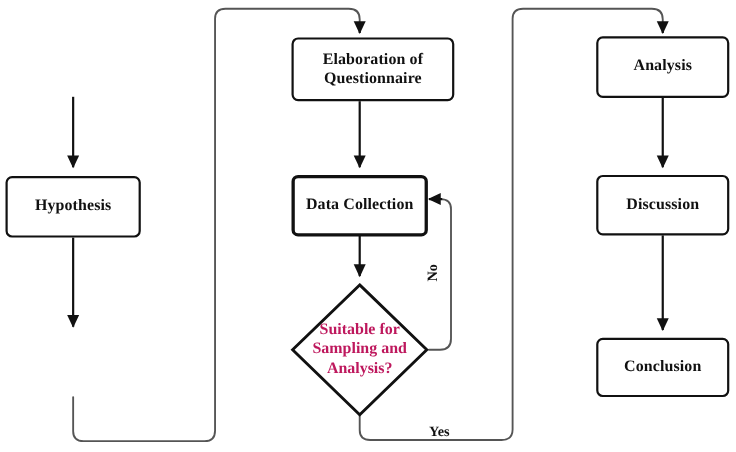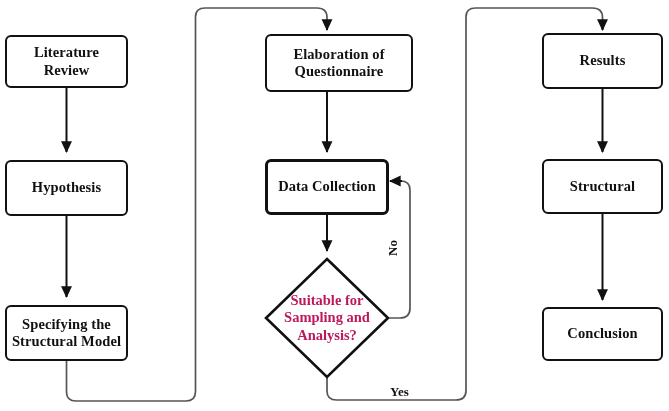--- a/index.html
+++ b/index.html
@@ -140,57 +140,50 @@
     </g>
 
     <g fill="none" stroke="#111111" stroke-width="2" stroke-linecap="butt" stroke-linejoin="round">
 
       <path d="M 602.5 89 L 602.5 152" marker-end="url(#arrow)"></path>
 
       <path d="M 602.5 214 L 602.5 300" marker-end="url(#arrow)"></path>
     </g>
   </svg>
 
-  <div class="node box" style="left:5px; top:35px; width:123px; height:53px;">
-    <span class="txt">Literature Review</span>
-  </div>
 
   <div class="node box" style="left:5px; top:160px; width:123px; height:56px;">
     <span class="txt">Hypothesis</span>
   </div>
 
-  <div class="node box" style="left:5px; top:305px; width:123px; height:56px;">
-    <span class="txt">Specifying the
-Structural Model</span>
-  </div>
 
   <div class="node box" style="left:265px; top:34px; width:148px; height:58px;">
     <span class="txt">Elaboration of
 Questionnaire</span>
   </div>
 
   <div class="node box" style="left:265px; top:159px; width:124px; height:56px; border-width:3px;">
     <span class="txt">Data Collection</span>
   </div>
 
   <div class="diamond-wrap" style="left:263px; top:256px; width:128px; height:124px;">
     <svg width="128" height="124" viewBox="0 0 128 124" xmlns="http://www.w3.org/2000/svg">
       <polygon points="64,3 125,62 64,121 3,62" fill="#ffffff" stroke="#111111" stroke-width="2.6" stroke-linejoin="miter"></polygon>
     </svg>
     <div class="diamond-label">Suitable for
 Sampling and
 Analysis?</div>
   </div>
 
   <div class="node box" style="left:542px; top:33px; width:121px; height:56px;">
-    <span class="txt">Results</span>
+    <span class="txt">Analysis</span>
   </div>
 
   <div class="node box" style="left:542px; top:159px; width:121px; height:55px;">
-    <span class="txt">Structural</span>
+    <span class="txt">Discussion</span>
   </div>
 
   <div class="node box" style="left:542px; top:307px; width:121px; height:54px;">
     <span class="txt">Conclusion</span>
   </div>
 
   <div class="edge-label rot" style="left:382px; top:240px; width:22px; text-align:center;">No</div>
 
   <div class="edge-label" style="left:390px; top:384px;">Yes</div>
 

